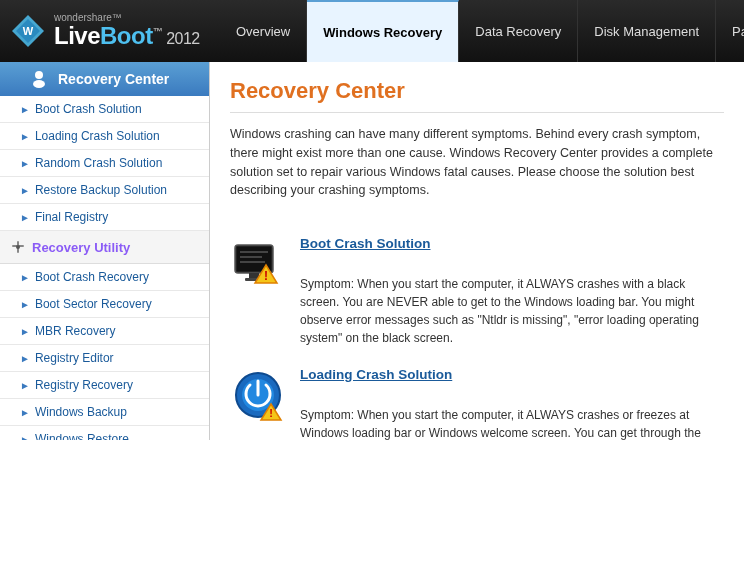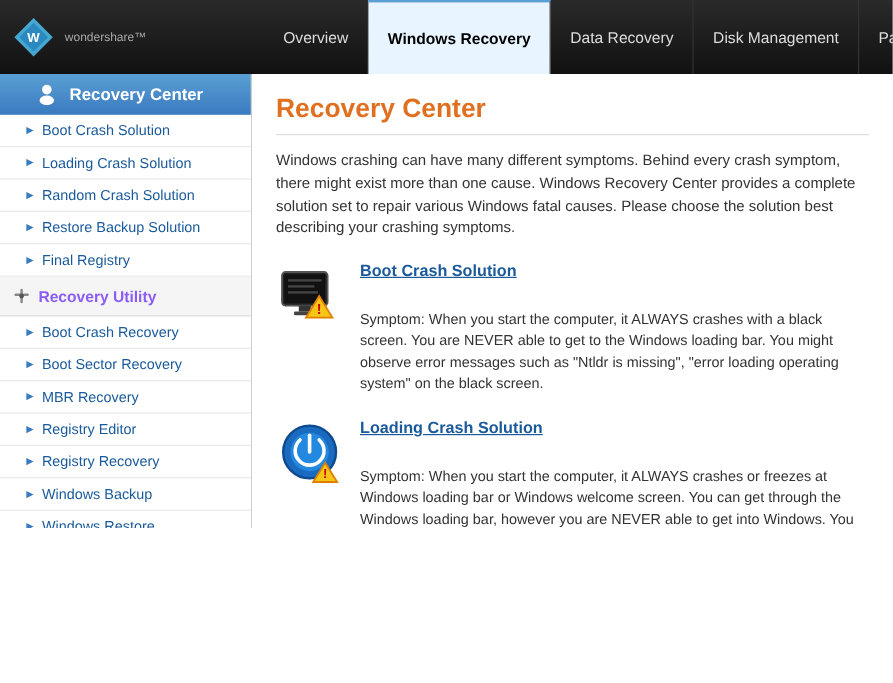--- a/index.html
+++ b/index.html
@@ -122,21 +122,21 @@
       color: #e07020;
       font-weight: bold;
       margin-bottom: 12px;
       border-bottom: 1px solid #ddd;
       padding-bottom: 8px;
     }
     #intro-text {
       font-size: 12.5px;
       color: #333;
       line-height: 1.5;
-      margin-bottom: 18px;
+      margin-bottom: 36px;
     }
 
     
     .solution-item {
       display: flex;
       gap: 14px;
       margin-bottom: 20px;
       align-items: flex-start;
     }
     .solution-icon {
@@ -167,20 +167,23 @@
 <div id="header">
   <div id="logo-area">
 
     <svg id="logo-icon" width="36" height="36" viewBox="0 0 36 36">
       <polygon points="18,2 34,18 18,34 2,18" fill="#4ec0f0" opacity="0.85"></polygon>
       <polygon points="18,6 30,18 18,30 6,18" fill="#2a8abf"></polygon>
       <text x="18" y="22" text-anchor="middle" fill="white" font-size="11" font-weight="bold">W</text>
     </svg>
     <div id="logo-text">
       <div id="logo-sub" style="font-size:10px;color:#aaa;">wondershare™</div>
+      <div id="logo-brand" style="font-size:24px;font-weight:bold;color:#fff;letter-spacing:-0.5px;">
+        <span style="color:#fff;">Live</span><span style="color:#4ec0f0;">Boot</span><span style="font-size:10px;vertical-align:super;color:#aaa;">™</span><span style="font-size:16px;color:#ccc;font-weight:normal;"> 2012</span>
+      </div>
     </div>
   </div>
   <div id="nav-tabs">
     <div class="nav-tab">Overview</div>
     <div class="nav-tab active">Windows Recovery</div>
     <div class="nav-tab">Data Recovery</div>
     <div class="nav-tab">Disk Management</div>
     <div class="nav-tab">Password &amp; Key</div>
   </div>
 </div>

